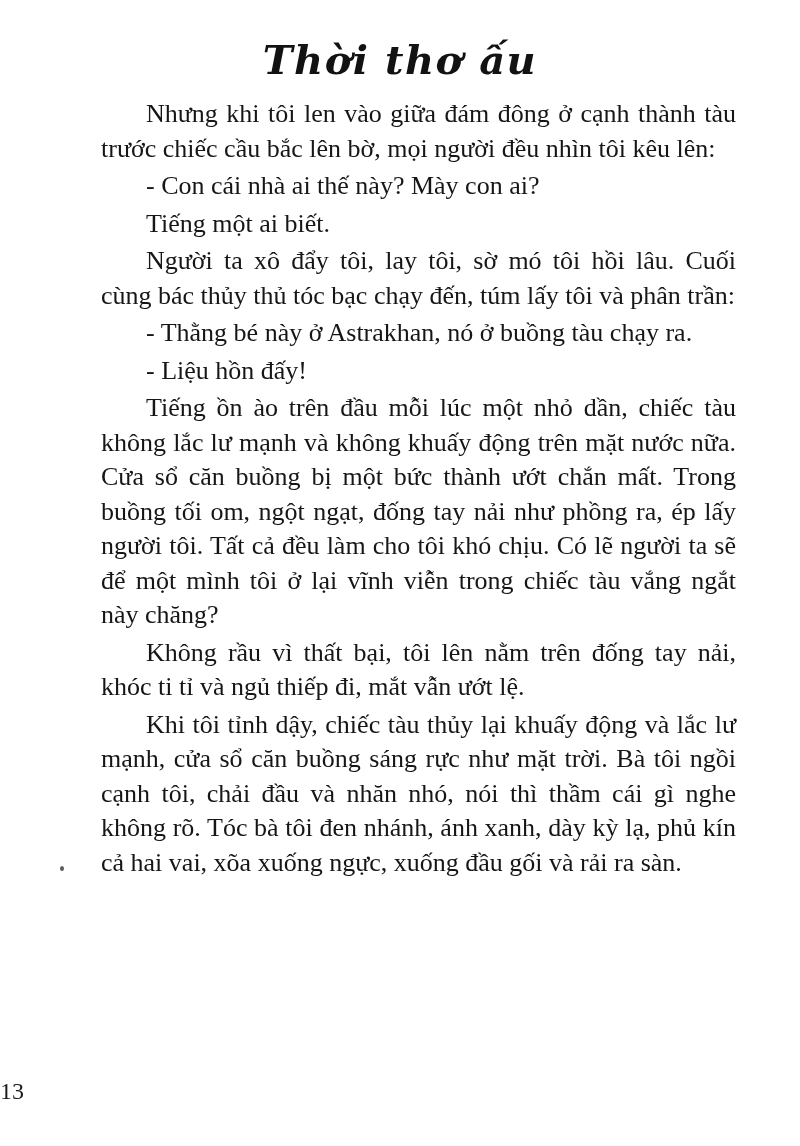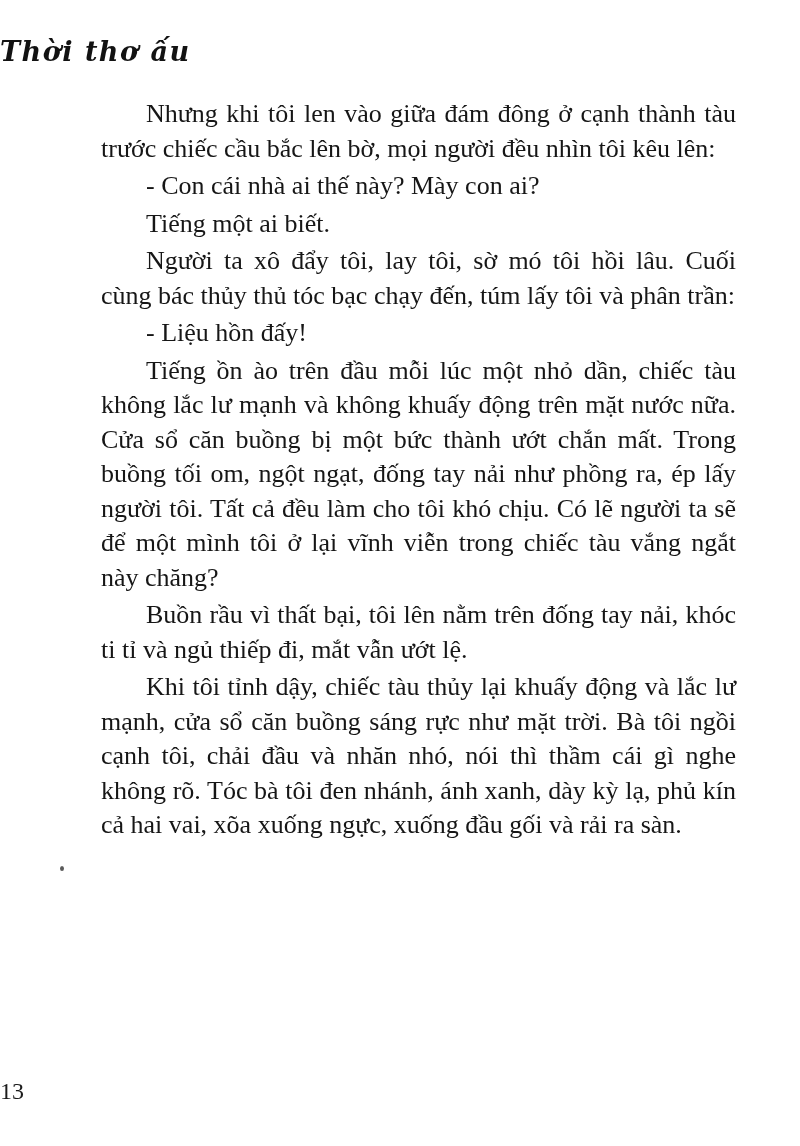--- a/index.html
+++ b/index.html
@@ -14,24 +14,25 @@
     background: #ffffff;
     margin: 0 auto;
     overflow: hidden;
     color: #161616;
   }
   .running-head {
     position: absolute;
     top: 36px;
     left: 0;
     width: 100%;
+    text-align: center;
     font-family: "DejaVu Serif", serif;
     font-style: italic;
     font-weight: 700;
-    font-size: 27px;
+    font-size: 40px;
     letter-spacing: 1.5px;
     color: #121212;
   }
   .body-text {
     position: absolute;
     left: 101px;
     top: 97px;
     width: 635px;
     font-family: "Liberation Serif", "DejaVu Serif", serif;
     font-size: 26px;
@@ -66,23 +67,24 @@
 
 <div class="page">
 
   <div class="running-head">Thời thơ ấu</div>
 
   <div class="body-text">
     <p class="para">Nhưng khi tôi len vào giữa đám đông ở cạnh thành tàu trước chiếc cầu bắc lên bờ, mọi người đều nhìn tôi kêu lên:</p>
     <p class="para">- Con cái nhà ai thế này? Mày con ai?</p>
     <p class="para">Tiếng một ai biết.</p>
     <p class="para">Người ta xô đẩy tôi, lay tôi, sờ mó tôi hồi lâu. Cuối cùng bác thủy thủ tóc bạc chạy đến, túm lấy tôi và phân trần:</p>
+    <p class="para">- Thằng bé này ở Astrakhan, nó ở buồng tàu chạy ra.</p>
     <p class="para">- Liệu hồn đấy!</p>
     <p class="para">Tiếng ồn ào trên đầu mỗi lúc một nhỏ dần, chiếc tàu không lắc lư mạnh và không khuấy động trên mặt nước nữa. Cửa sổ căn buồng bị một bức thành ướt chắn mất. Trong buồng tối om, ngột ngạt, đống tay nải như phồng ra, ép lấy người tôi. Tất cả đều làm cho tôi khó chịu. Có lẽ người ta sẽ để một mình tôi ở lại vĩnh viễn trong chiếc tàu vắng ngắt này chăng?</p>
-    <p class="para">Buồn rầu vì thất bại, tôi lên nằm trên đống tay nải, khóc ti tỉ và ngủ thiếp đi, mắt vẫn ướt lệ.</p>
+    <p class="para">Không rầu vì thất bại, tôi lên nằm trên đống tay nải, khóc ti tỉ và ngủ thiếp đi, mắt vẫn ướt lệ.</p>
     <p class="para">Khi tôi tỉnh dậy, chiếc tàu thủy lại khuấy động và lắc lư mạnh, cửa sổ căn buồng sáng rực như mặt trời. Bà tôi ngồi cạnh tôi, chải đầu và nhăn nhó, nói thì thầm cái gì nghe không rõ. Tóc bà tôi đen nhánh, ánh xanh, dày kỳ lạ, phủ kín cả hai vai, xõa xuống ngực, xuống đầu gối và rải ra sàn.</p>
   </div>
 
   <div class="scan-dot"></div>
 
   <div class="page-number">13</div>
 
 </div>
 
 </body></html>

